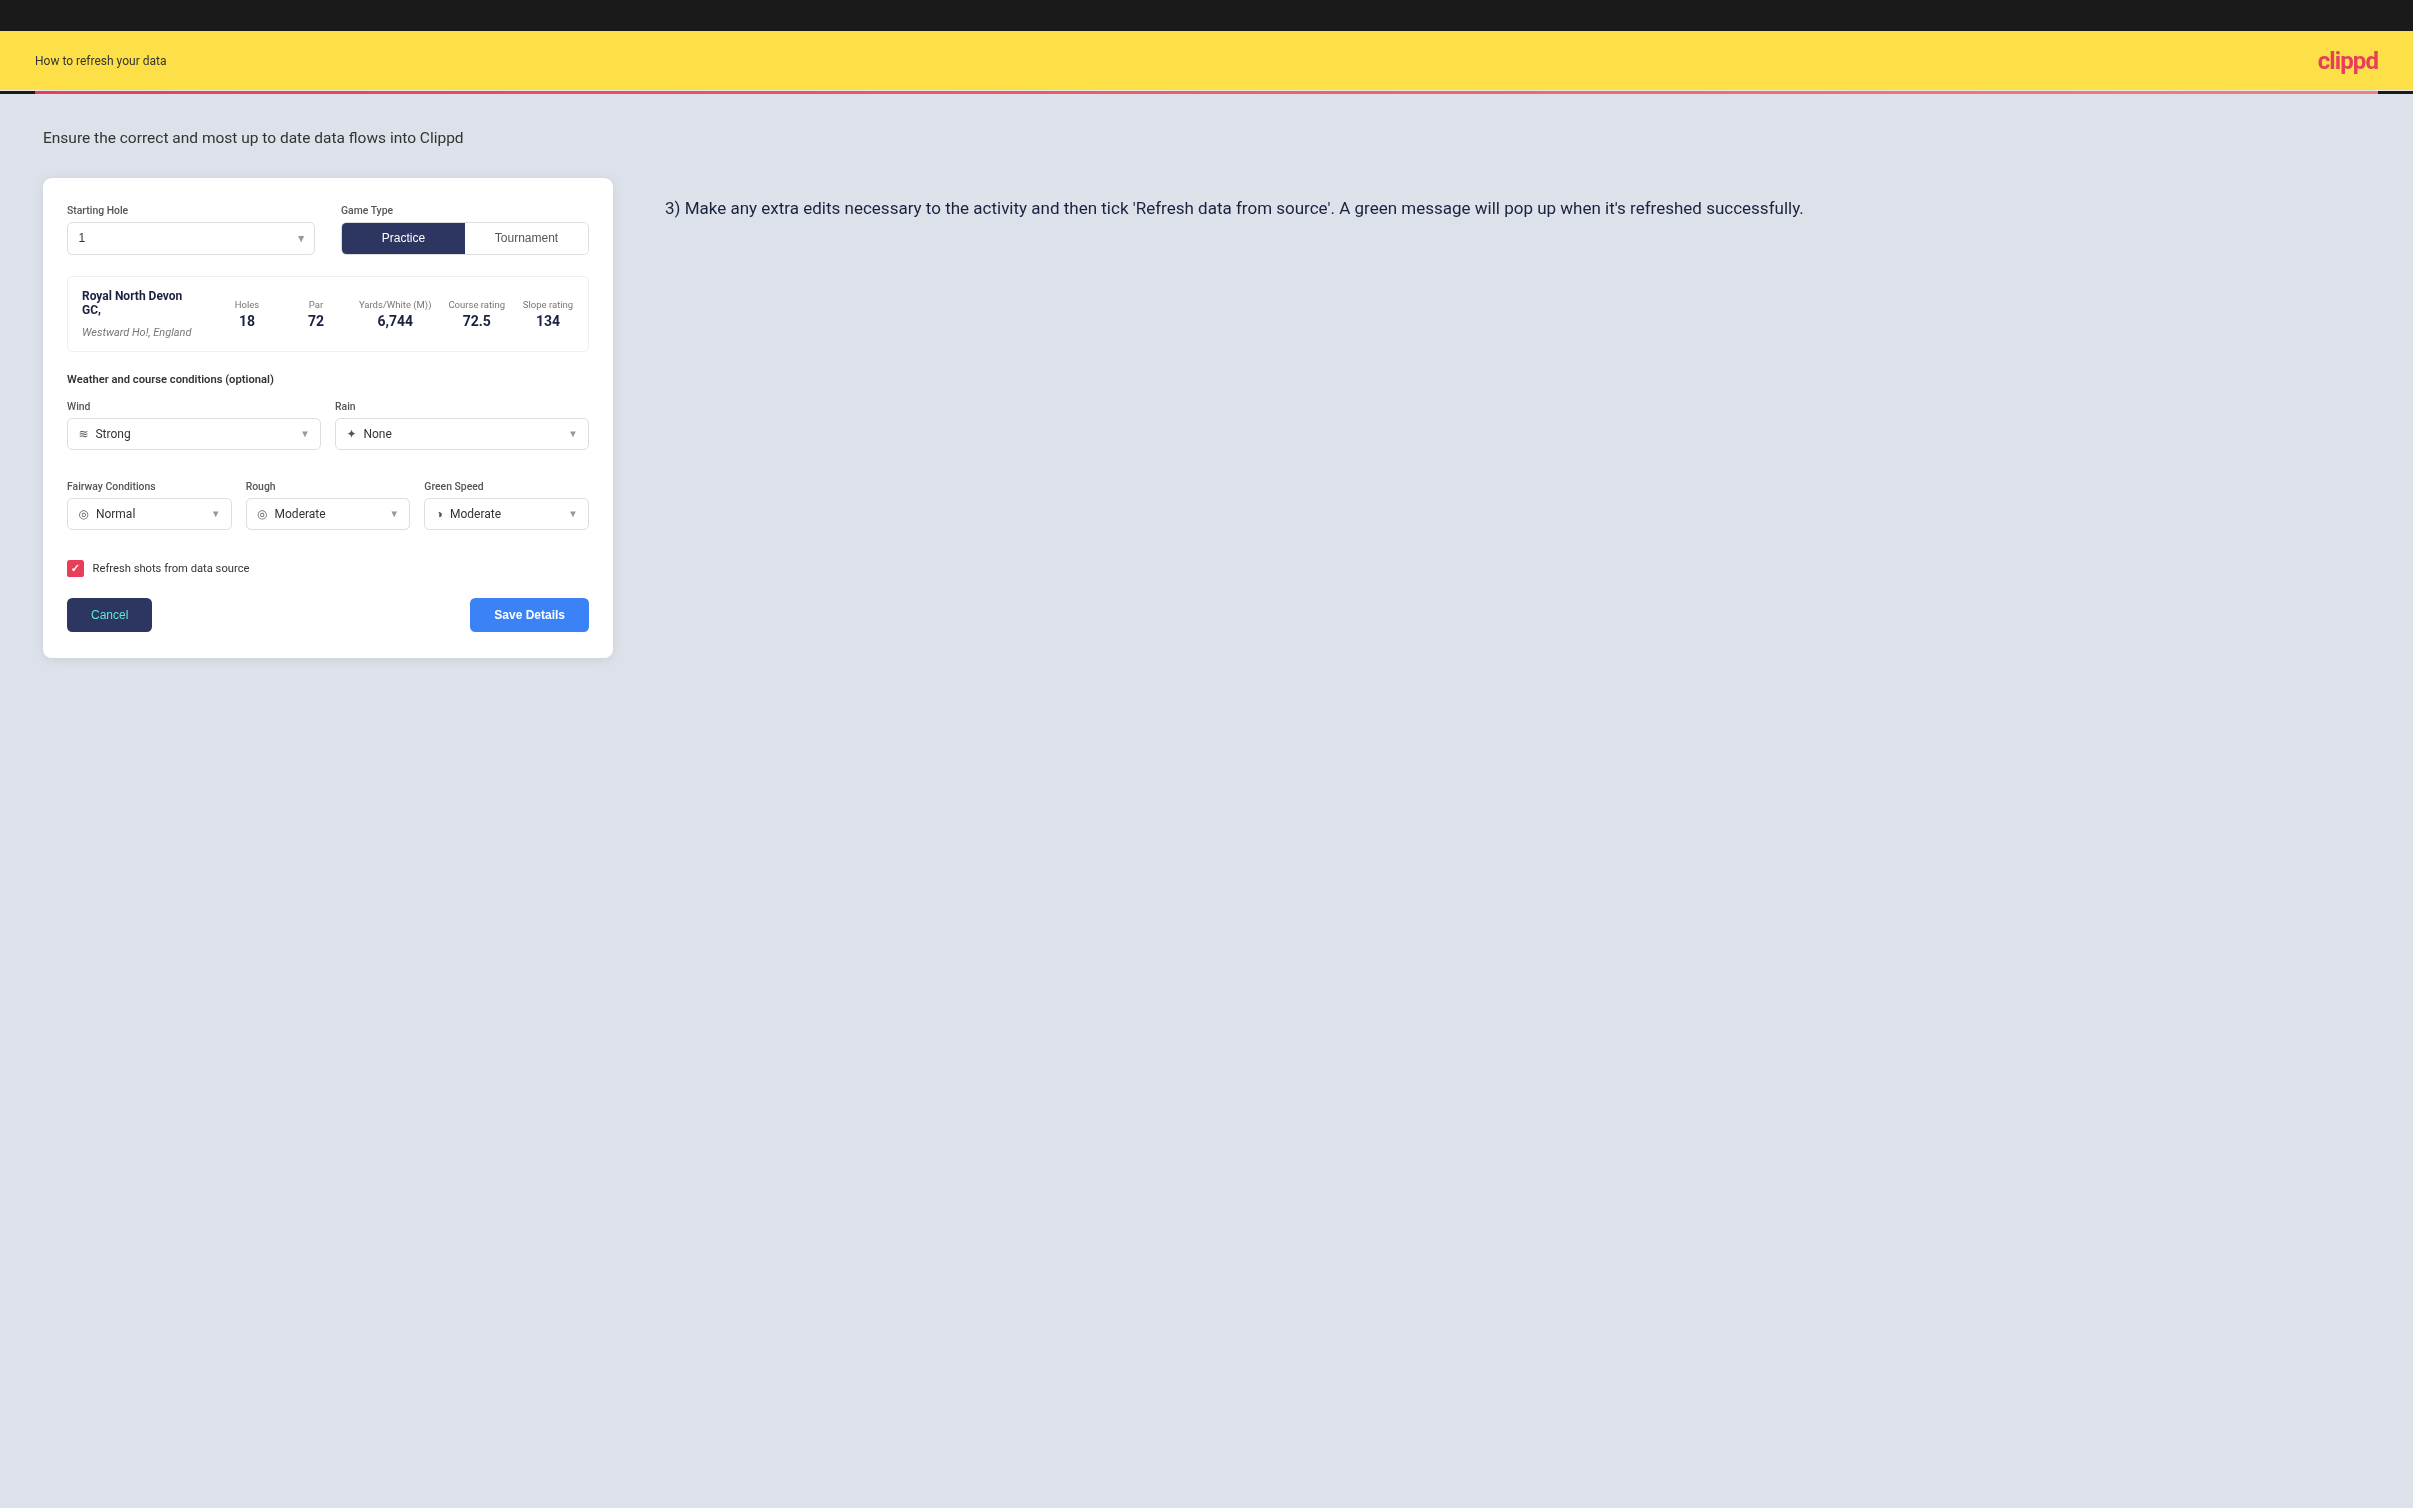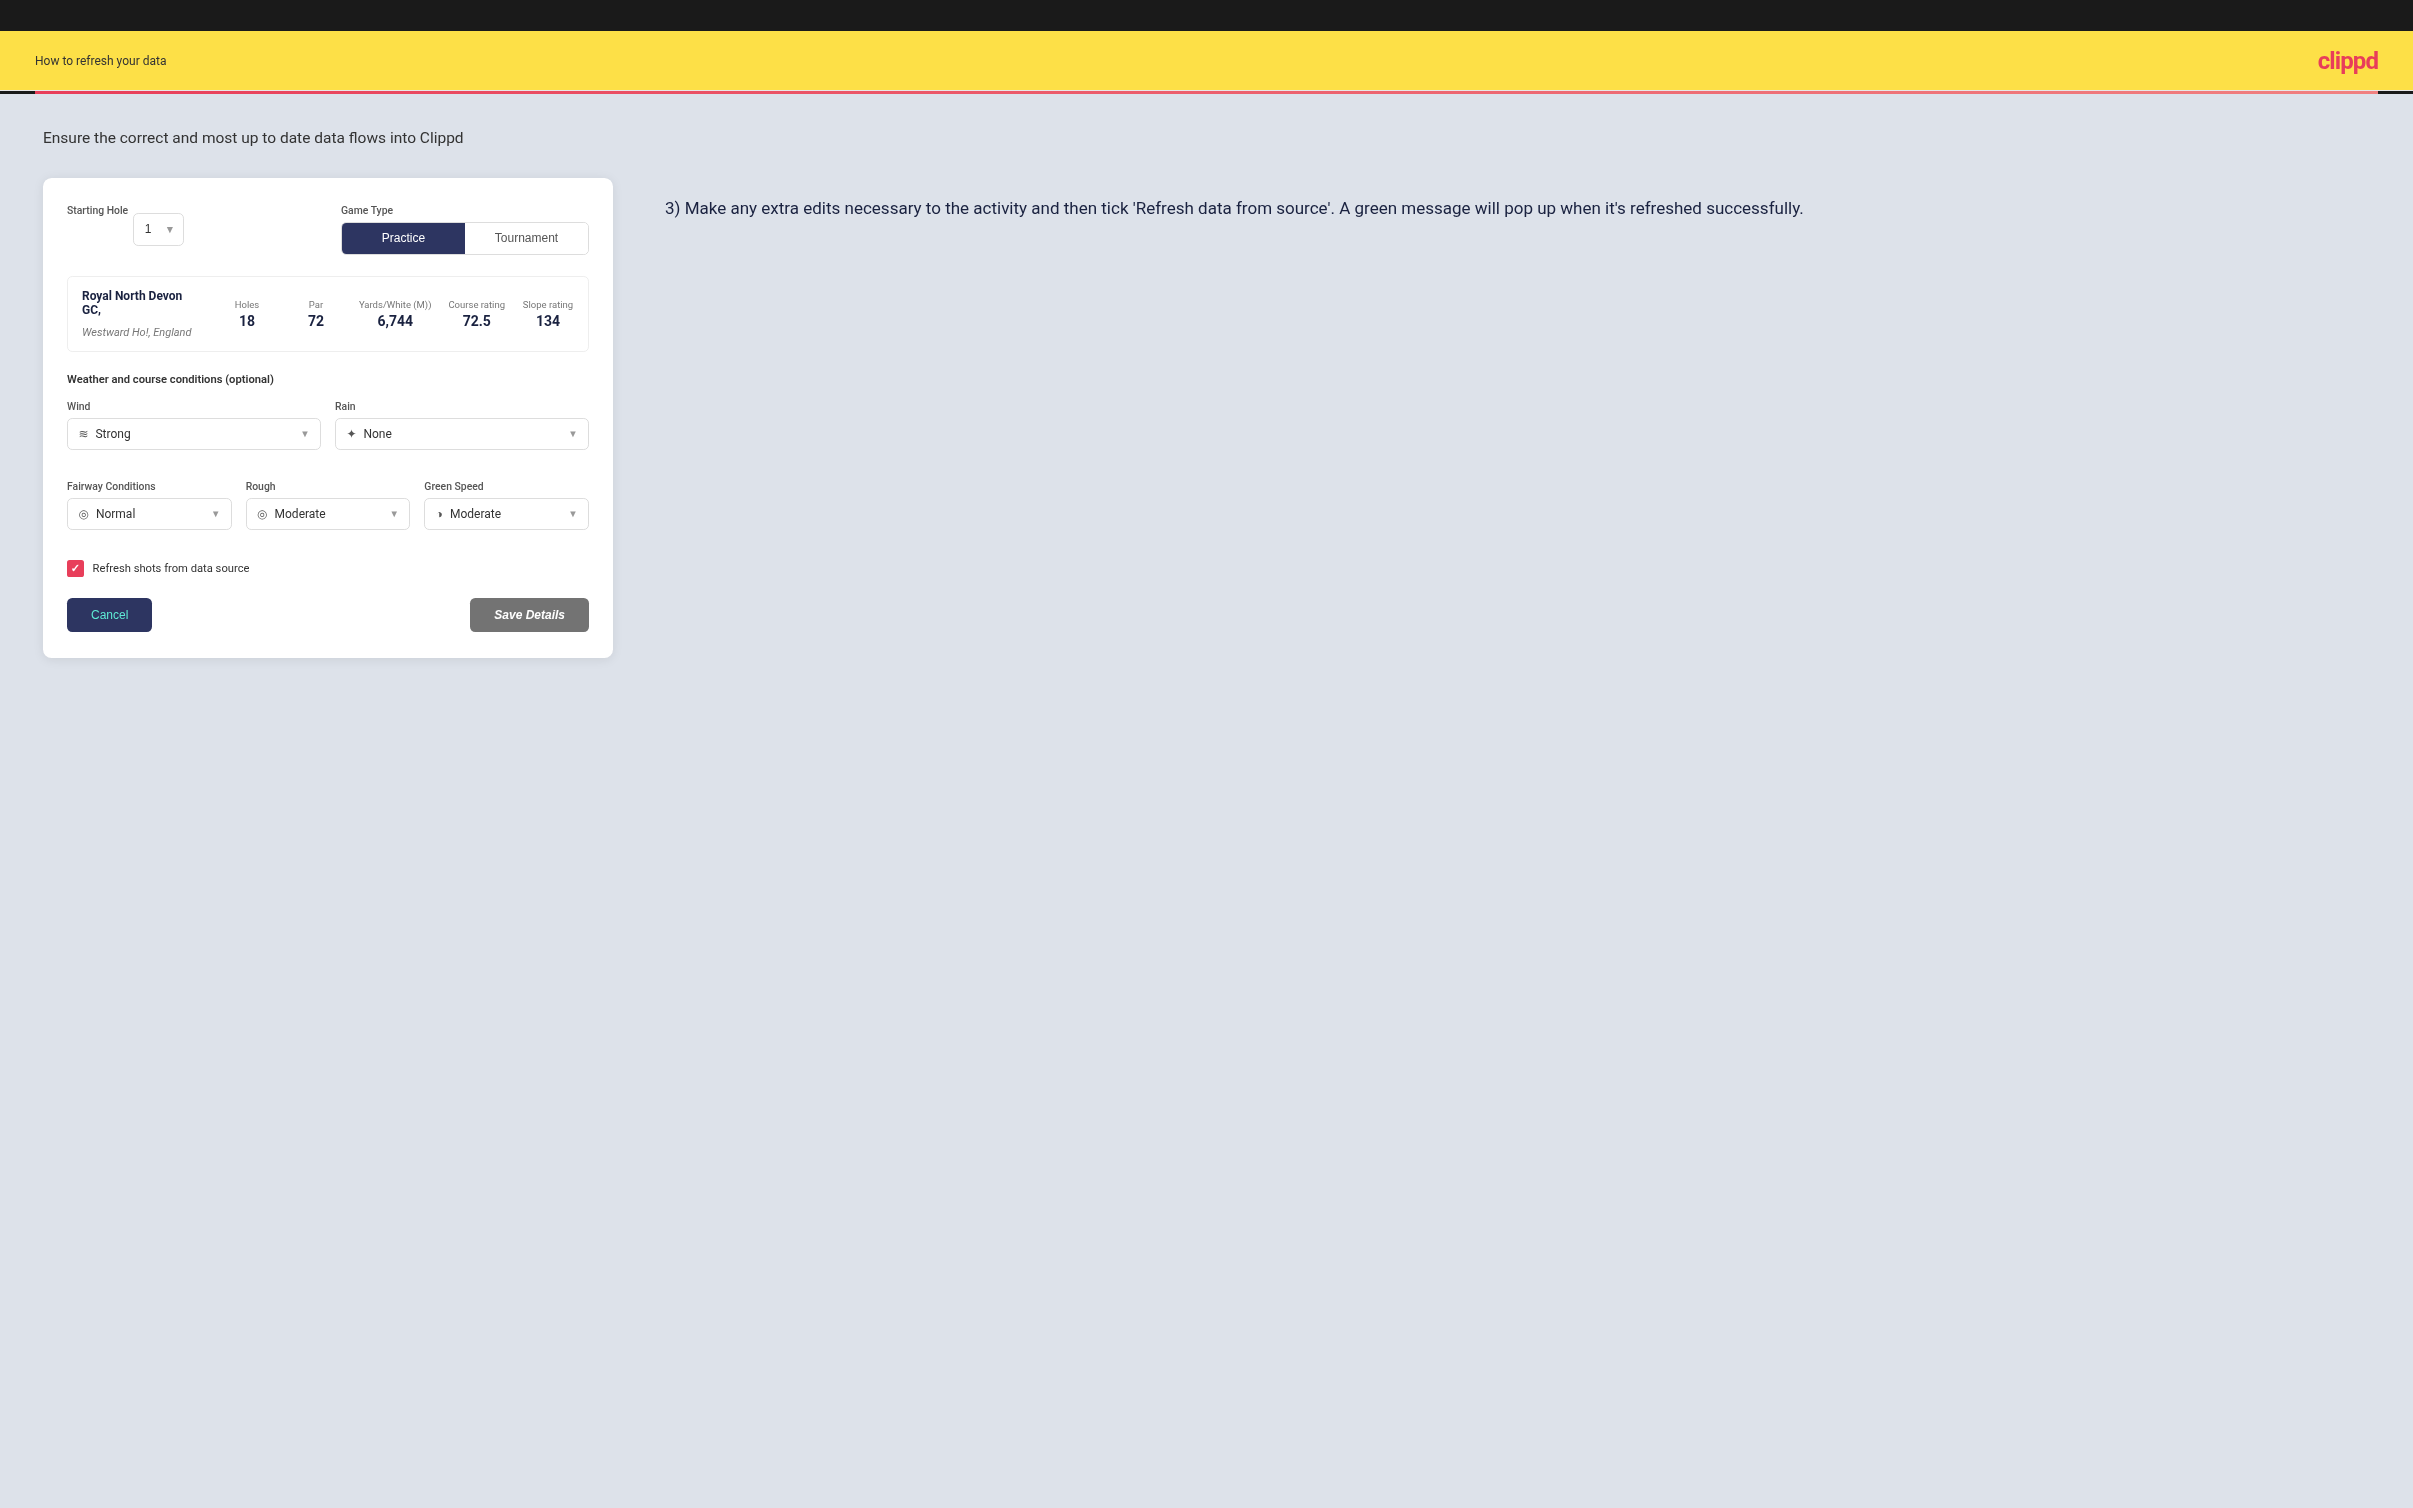--- a/index.html
+++ b/index.html
@@ -64,20 +64,21 @@
       flex-shrink: 0;
       box-shadow: 0 1.7px 10.4px rgba(0,0,0,0.08);
     }
     .form-section-top {
       display: flex;
       gap: 26px;
       margin-bottom: 21px;
     }
     .field-group {
       display: flex;
+      flex-direction: column;
       gap: 5.2px;
     }
     .field-group.half { flex: 1; }
     .field-label {
       font-size: 10.4px;
       color: #555;
       font-weight: 500;
     }
     .select-wrapper {
       position: relative;
@@ -244,29 +245,28 @@
       background: #2d3561;
       color: #5eead4;
       border: none;
       border-radius: 5.2px;
       padding: 10.4px 24px;
       font-size: 12px;
       font-weight: 400;
       cursor: pointer;
     }
     .save-btn {
-      background: #737373;
+      background: #3b82f6;
       color: #fff;
       border: none;
       border-radius: 5.2px;
       padding: 10.4px 24px;
       font-size: 12px;
       font-weight: 600;
       cursor: pointer;
-      font-style: italic;
     }
     .side-text {
       flex: 1;
       padding-top: 17px;
     }
     .side-text p {
       font-size: 17px;
       line-height: 1.6;
       color: #1a2240;
     }

